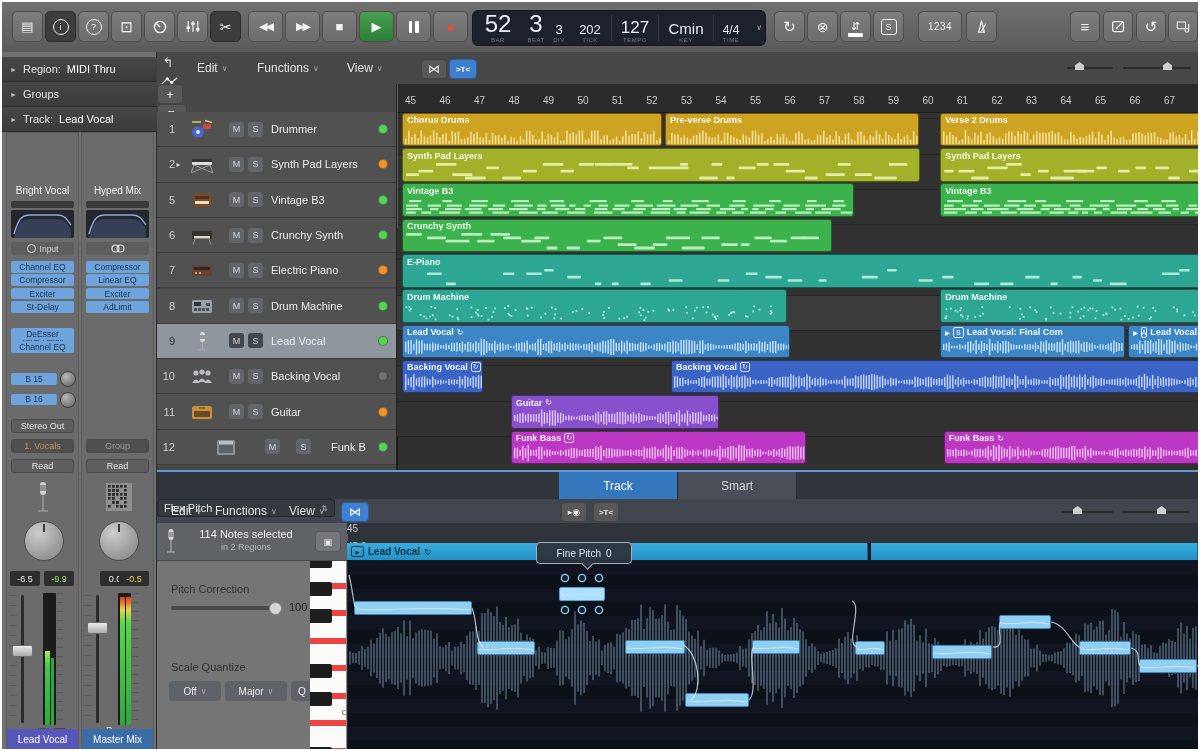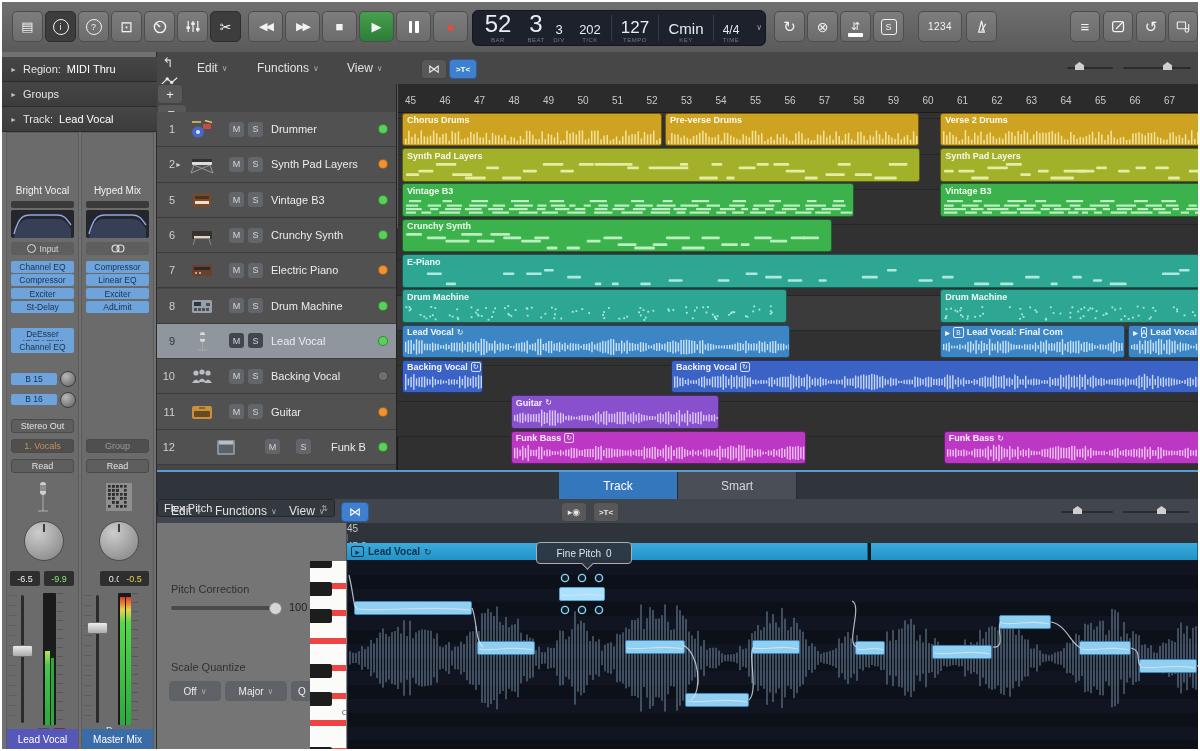--- a/index.html
+++ b/index.html
@@ -2237,20 +2237,31 @@
           <span class="chev">∨</span>
         </div>
         <div style="left: 846px; top: 2px; width: 22px; height: 20px; display: flex; align-items: center; justify-content: center; color: rgb(232, 232, 232); font-size: 12px;">≋</div>
         <div style="left: 874px; top: 2px; width: 22px; height: 20px; display: flex; align-items: center; justify-content: center; color: rgb(232, 232, 232); font-size: 12px;">⇔</div>
         <div class="sliderline" style="left: 904px; top: 12px; width: 52px;"></div>
         <div class="sliderthumb" style="left: 916px; top: 7px;"></div>
         <div class="sliderline" style="left: 966px; top: 12px; width: 66px;"></div>
         <div class="sliderthumb" style="left: 1000px; top: 7px;"></div>
       </div>
     <div id="edleft">
+      <div class="abs" style="left:0;top:0;width:190px;height:37px;background:#5f6368;border-bottom:1px solid #4a4a4a;">
+        <svg class="abs" style="left:8px;top:5px" width="12" height="28" viewBox="0 0 12 28">
+            <rect x="3.5" y="1" width="5" height="11" rx="2.5" fill="#d8d8d8"></rect>
+            <rect x="3.5" y="4" width="5" height="5" fill="#9a9a9a"></rect>
+            <line x1="6" y1="12" x2="6" y2="24" stroke="#b8b8b8"></line>
+            <line x1="2" y1="24" x2="10" y2="24" stroke="#b8b8b8"></line>
+          </svg>
+        <div class="abs" style="left:24px;top:5px;width:130px;text-align:center;font-size:11px;color:#f0f0f0;">114 Notes selected</div>
+        <div class="abs" style="left:24px;top:19px;width:130px;text-align:center;font-size:9px;color:#b5b9be;">in 2 Regions</div>
+        <div class="abs" style="left:158px;top:8px;width:24px;height:19px;background:#74787e;border:1px solid #55585d;border-radius:4px;color:#e8e8e8;font-size:9px;display:flex;align-items:center;justify-content:center;">▣</div>
+      </div>
       <div class="edlbl" style="left:14px;top:60px">Pitch Correction</div>
       <div class="abs" style="left:14px;top:83px;width:108px;height:4px;background:#4a4a4a;border-radius:2px;">
         <div class="abs" style="left:98px;top:-4px;width:11px;height:11px;border-radius:50%;background:#d6d6d6;border:1px solid #888;"></div>
       </div>
       <div class="edlbl" style="left:132px;top:78px;color:#222;">100</div>
       <div class="edlbl" style="left:14px;top:138px">Scale Quantize</div>
       <div class="abs" style="left:12px;top:158px;width:52px;height:20px;background:#5f6368;border-radius:4px;color:#ececec;font-size:10px;display:flex;align-items:center;justify-content:center;gap:4px;">
           <span>Off</span>
           <span class="chev">∨</span>
         </div>

